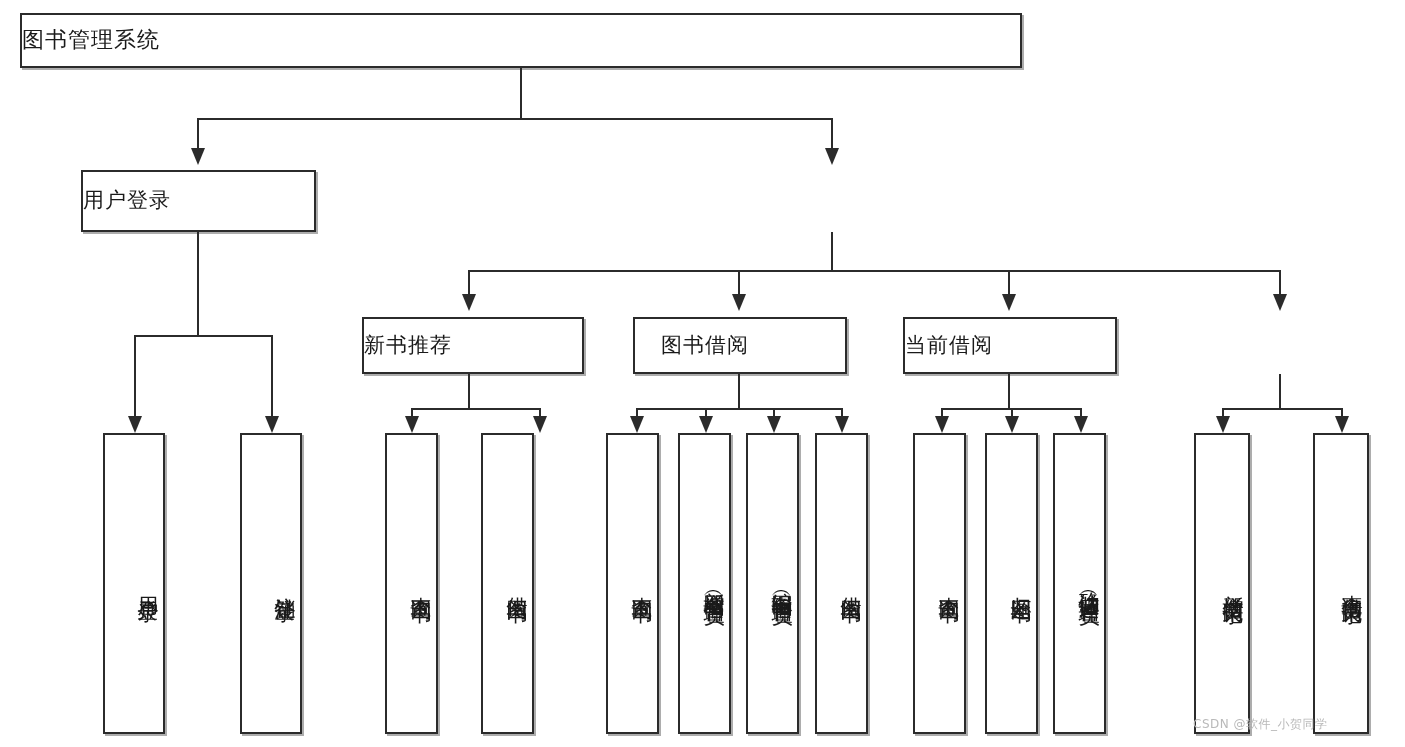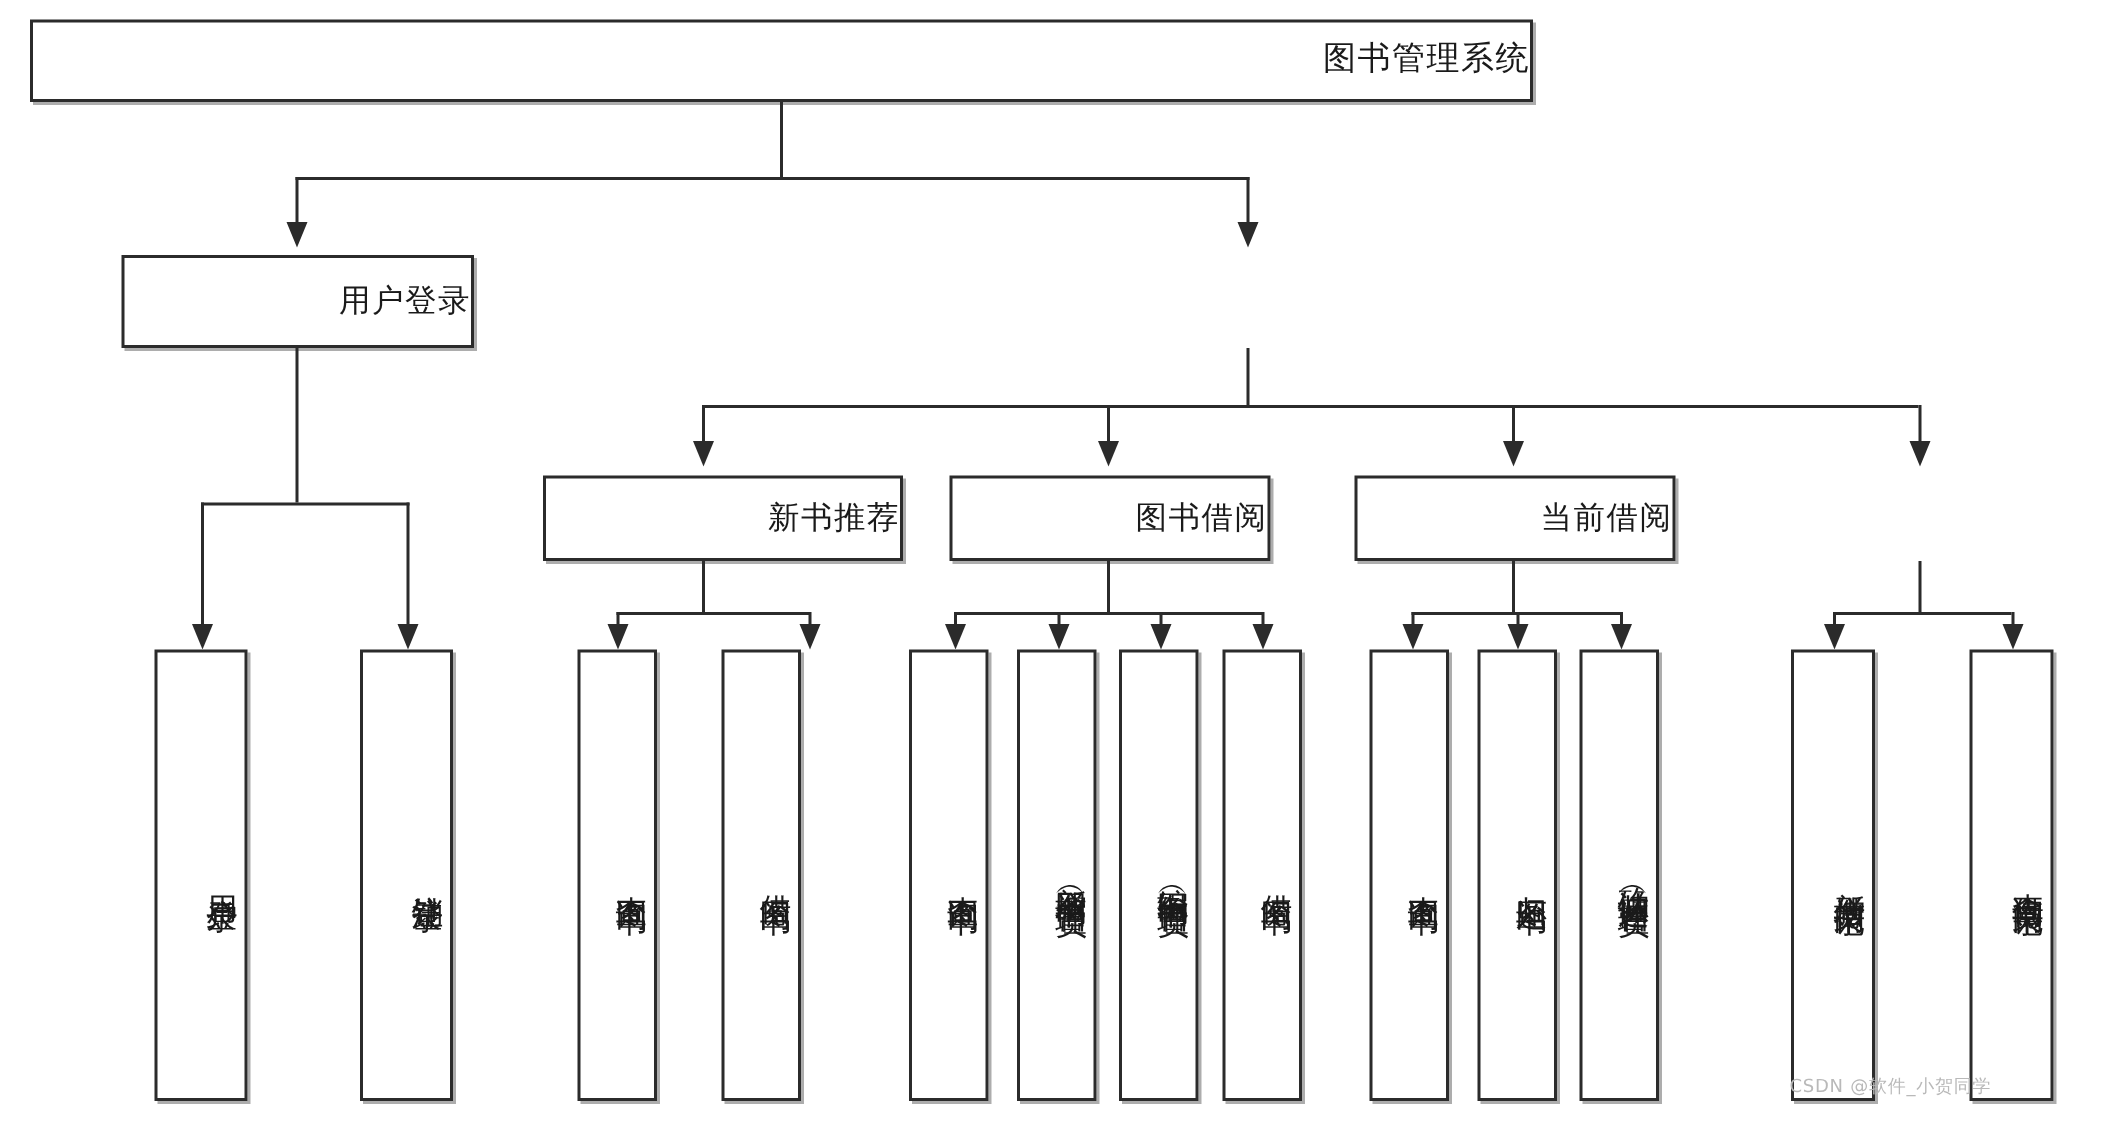--- a/index.html
+++ b/index.html
@@ -20,21 +20,21 @@
   }
 
   
   .node {
     position: absolute;
     box-sizing: border-box;
     border: 2px solid #2b2b2b;
     background: #ffffff;
     display: flex;
     align-items: center;
-    justify-content: flex-end;
+    justify-content: flex-start;
     color: #1a1a1a;
     box-shadow: 2px 2px 0 rgba(0,0,0,0.32);
   }
   .node.horiz {
     font-size: 21px;
     letter-spacing: 1px;
     line-height: 1.2;
   }
   
   .node.vert {
@@ -119,24 +119,24 @@
   <div class="line-h" style="left:468px; top:270px; width:811px;"></div>
   <div class="line-v" style="left:468px; top:270px; height:24px;"></div>
   <div class="arrow" style="left:462px; top:294px;"></div>
   <div class="line-v" style="left:738px; top:270px; height:24px;"></div>
   <div class="arrow" style="left:732px; top:294px;"></div>
   <div class="line-v" style="left:1008px; top:270px; height:24px;"></div>
   <div class="arrow" style="left:1002px; top:294px;"></div>
   <div class="line-v" style="left:1279px; top:270px; height:24px;"></div>
   <div class="arrow" style="left:1273px; top:294px;"></div>
 
-  <div class="node horiz" style="left:362px; top:317px; width:240px; height:57px;">
+  <div class="node horiz" style="left:362px; top:317px; width:222px; height:57px;">
     <span>新书推荐</span>
   </div>
-  <div class="node horiz" style="left:633px; top:317px; width:214px; height:57px;">
+  <div class="node horiz" style="left:633px; top:317px; width:214px; height:57px;padding-left:26px;">
     <span>图书借阅</span>
   </div>
   <div class="node horiz" style="left:903px; top:317px; width:214px; height:57px;">
     <span>当前借阅</span>
   </div>
 
   <div class="line-v" style="left:468px; top:374px; height:34px;"></div>
   <div class="line-h" style="left:411px; top:408px; width:129px;"></div>
   <div class="line-v" style="left:411px; top:408px; height:10px;"></div>
   <div class="arrow" style="left:405px; top:416px;"></div>

